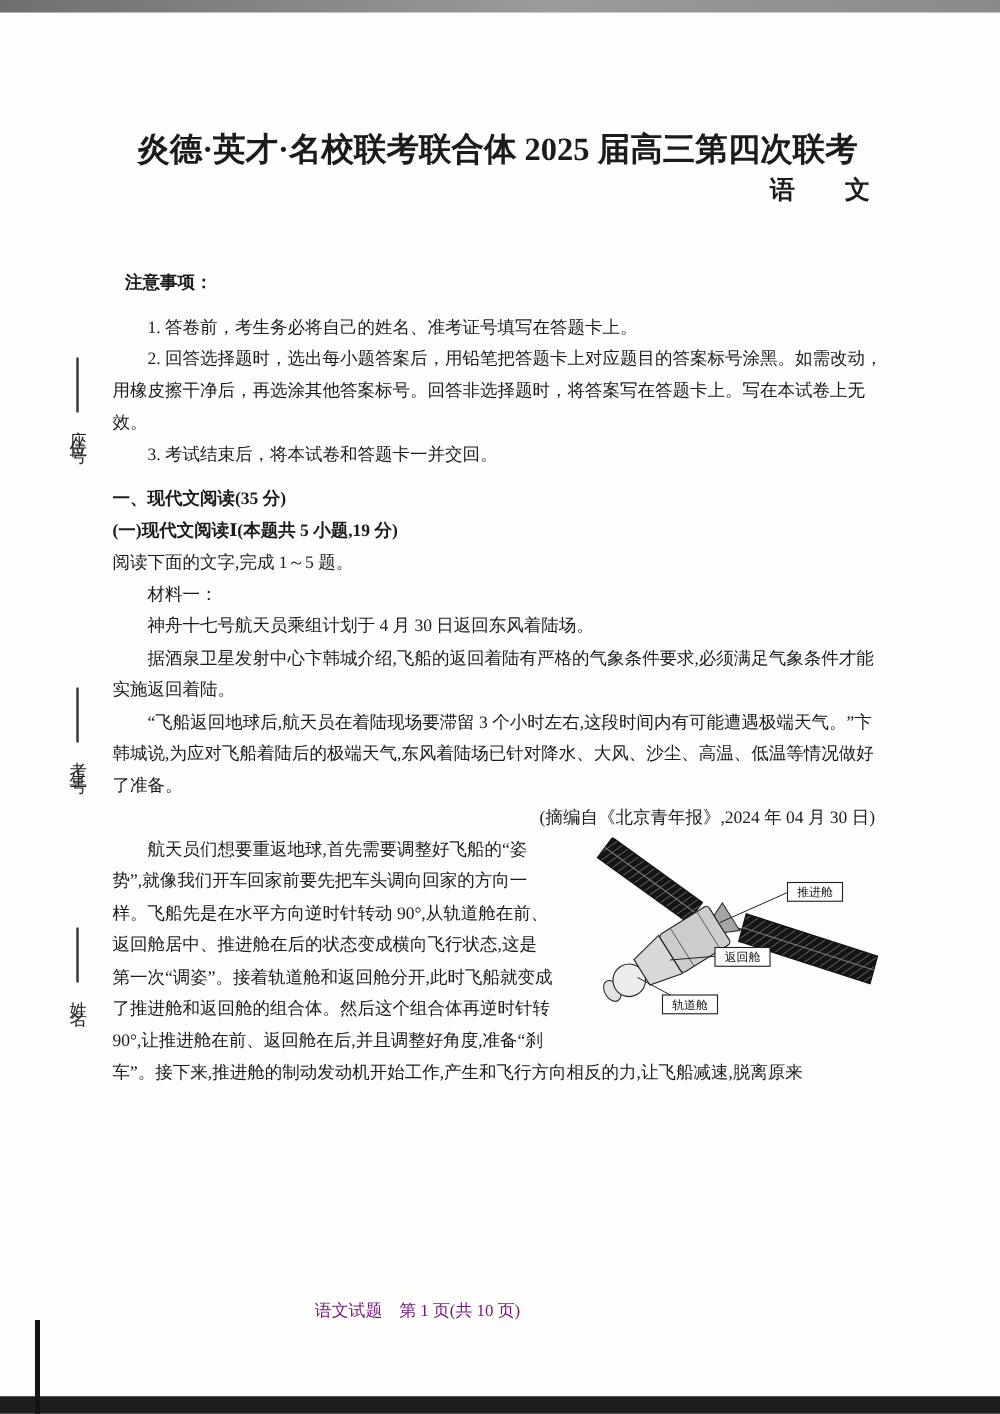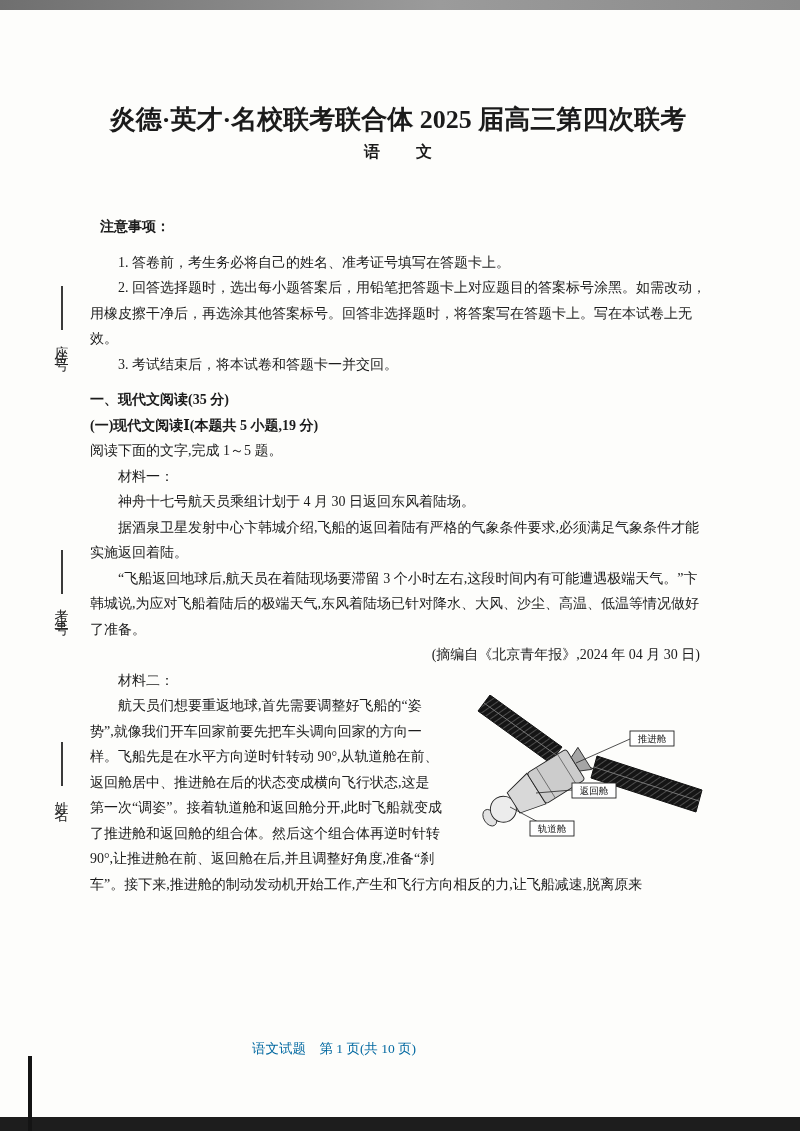--- a/index.html
+++ b/index.html
@@ -16,36 +16,36 @@
 
   
   .seal-line { position:absolute; left:61px; width:1.5px; background:#3a3a3a; }
   .seal-label{ position:absolute; left:52px; writing-mode:vertical-rl;
                font-size:14px; letter-spacing:7px; color:#222; }
 
   .doc { position:absolute; left:90px; top:104px; width:616px;
          font-size:14px; line-height:25.5px; }
 
   .title   { margin:0 0 2px; font-size:26px; line-height:32px; font-weight:bold; text-align:center; }
-  .subject { margin:0 0 48px; font-size:16px; line-height:28px; font-weight:bold;
-             text-align:center; letter-spacing:10px; text-indent:10px; }
+  .subject { margin:0 0 48px; font-size:20px; line-height:28px; font-weight:bold;
+             text-align:right; letter-spacing:10px; text-indent:10px; }
 
   .notice-head { margin:10px; font-weight:bold; }
   p.ind  { margin:0; text-indent:2em; }
   .sec-head { margin:10px 0 0 0; font-weight:bold; }
   .sub-head { margin:0; font-weight:bold; }
   .plain    { margin:0; }
   .mat-label{ margin:0; font-weight:normal; text-indent:2em; }
   .source   { margin:0; text-align:right; padding-right:6px; }
 
   .figure-wrap { float:right; width:252px; height:152px; margin:2px 0 4px 12px; }
   .m2-body::after { content:""; display:block; clear:both; }
 
   .footer { position:absolute; left:0; top:1040px; width:668px;
-            text-align:center; font-size:13.5px; color:#0369a1; }
+            text-align:center; font-size:13.5px; color:#701a75; }
   .svg-label { font-family:"Liberation Sans",sans-serif; font-size:9.5px; fill:#111; }
 </style>
 </head>
 <body>
 
 <div class="edge-top"></div>
 <div class="edge-bottom"></div>
 <div class="edge-left-mark"></div>
 
 <div class="seal-line" style="top:286px; height:44px;"></div>
@@ -75,21 +75,20 @@
 
   <div>
     <p class="mat-label">材料一：</p>
     <p class="ind">神舟十七号航天员乘组计划于 4 月 30 日返回东风着陆场。</p>
     <p class="ind">据酒泉卫星发射中心卞韩城介绍,飞船的返回着陆有严格的气象条件要求,必须满足气象条件才能实施返回着陆。</p>
     <p class="ind">“飞船返回地球后,航天员在着陆现场要滞留 3 个小时左右,这段时间内有可能遭遇极端天气。”卞韩城说,为应对飞船着陆后的极端天气,东风着陆场已针对降水、大风、沙尘、高温、低温等情况做好了准备。</p>
     <p class="source">(摘编自《北京青年报》,2024 年 04 月 30 日)</p>
   </div>
 
   <div>
-    <p class="mat-label">材料二：</p>
     <div class="m2-body">
 
       <svg class="figure-wrap" viewBox="0 0 252 152">
         <defs>
           <pattern id="panelHatch" width="5" height="5" patternUnits="userSpaceOnUse" patternTransform="rotate(55)">
             <rect width="5" height="5" fill="#151515"></rect>
             <line x1="0" y1="0" x2="0" y2="5" stroke="#8d8d8d" stroke-width="0.9"></line>
           </pattern>
         </defs>
 

